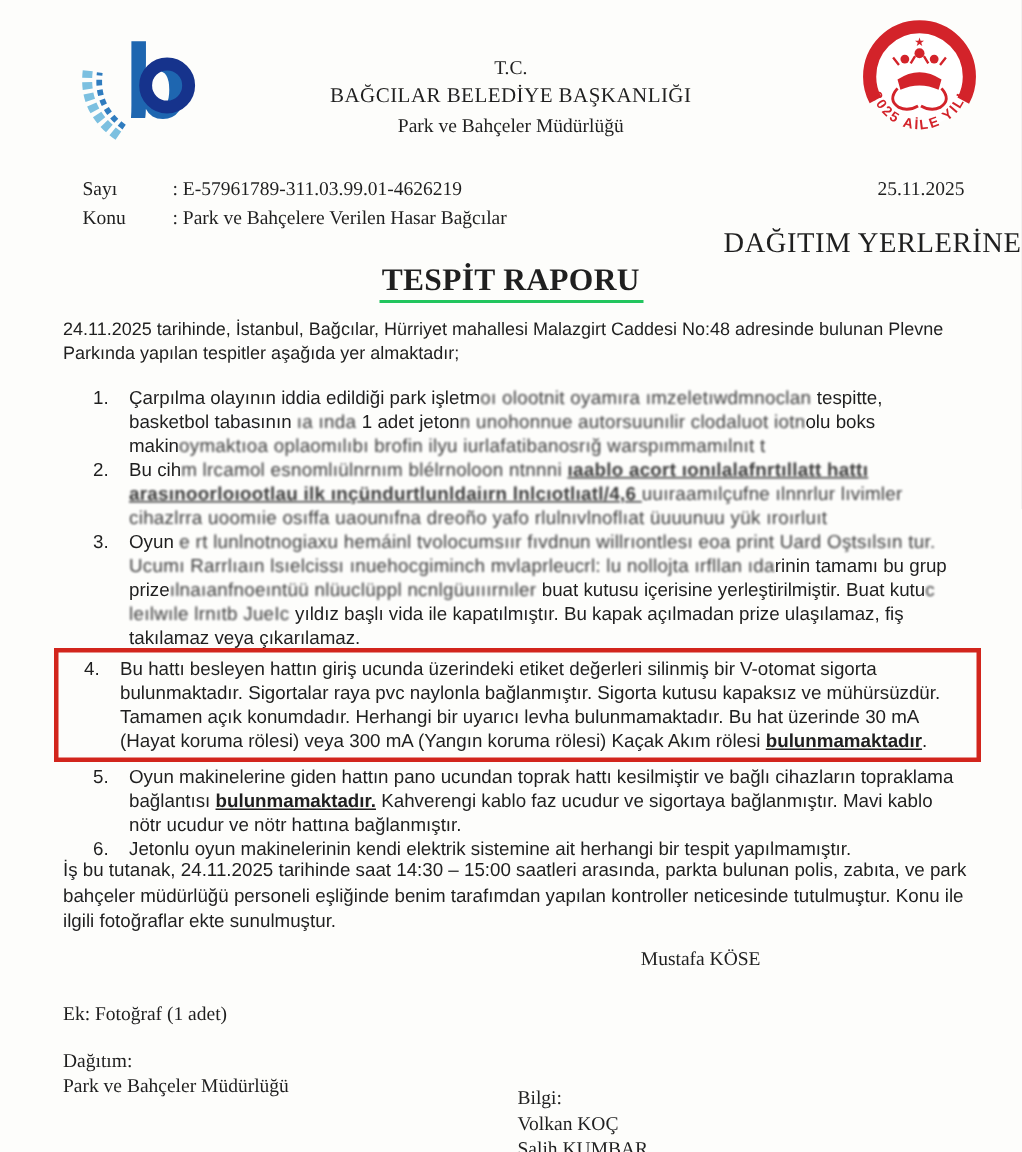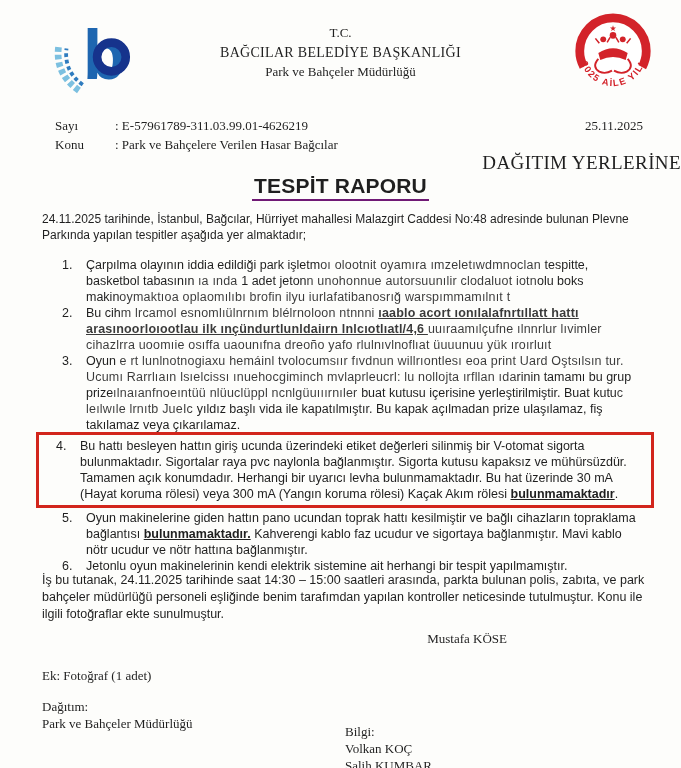--- a/index.html
+++ b/index.html
@@ -3,36 +3,36 @@
 <meta charset="utf-8">
 <style>
   html,body{margin:0;padding:0;background:#e9e9e9;}
   .page{
     position:relative;width:681px;height:768px;margin:0 auto;
     background:#fdfdfb;color:#1f1f1f;overflow:hidden;
     font-family:"Liberation Serif",serif;
     --red:#d2251c;
   }
   
-  .hdr-center{position:absolute;top:24px;left:170px;width:341px;text-align:center;line-height:1.45;}
+  .hdr-center{position:absolute;top:36px;left:170px;width:341px;text-align:center;line-height:1.45;}
   .hdr-tc{font-size:13px;}
   .hdr-org{font-size:14px;letter-spacing:.3px;}
   .hdr-dept{font-size:13px;}
   .logo-left{position:absolute;left:46px;top:14px;}
   .logo-right{position:absolute;right:24px;top:10px;}
   
   .meta{position:absolute;top:105px;left:55px;right:38px;font-size:13px;line-height:1.45;margin-top:12px;}
   .meta-row{display:flex;}
   .meta-label{width:60px;}
   .meta-date{position:absolute;right:0;top:0;}
   
   .dagitim{position:absolute;top:152px;left:0;width:100%;text-align:right;font-size:19px;letter-spacing:.4px;}
   .title-wrap{position:absolute;top:174px;left:0;width:100%;text-align:center;}
-  .title{display:inline-block;font-family:Liberation Sans, sans-serif;font-weight:bold;font-size:21px;
-         border-bottom:2px solid #701a75;padding:0 2px 1px 2px;letter-spacing:.2px;}
+  .title{display:inline-block;font-family:Liberation Serif, serif;font-weight:bold;font-size:21px;
+         border-bottom:2px solid #22c55e;padding:0 2px 1px 2px;letter-spacing:.2px;}
   
   .intro{position:absolute;top:211px;left:42px;right:34px;
          font-family:"Liberation Sans",sans-serif;font-size:12px;line-height:16px;}
   
   .findings{position:absolute;top:257px;left:62px;right:36px;
             font-family:"Liberation Sans",sans-serif;font-size:12.5px;line-height:16px;}
   .finding{display:flex;}
   .fnum{width:16px;flex:none;}
   .ftext{flex:1;padding-left:8px;}
   .boxed{border:3px solid var(--red);margin:-1px -9px 2px -26px;padding:3px 8px 3px 17px;}

